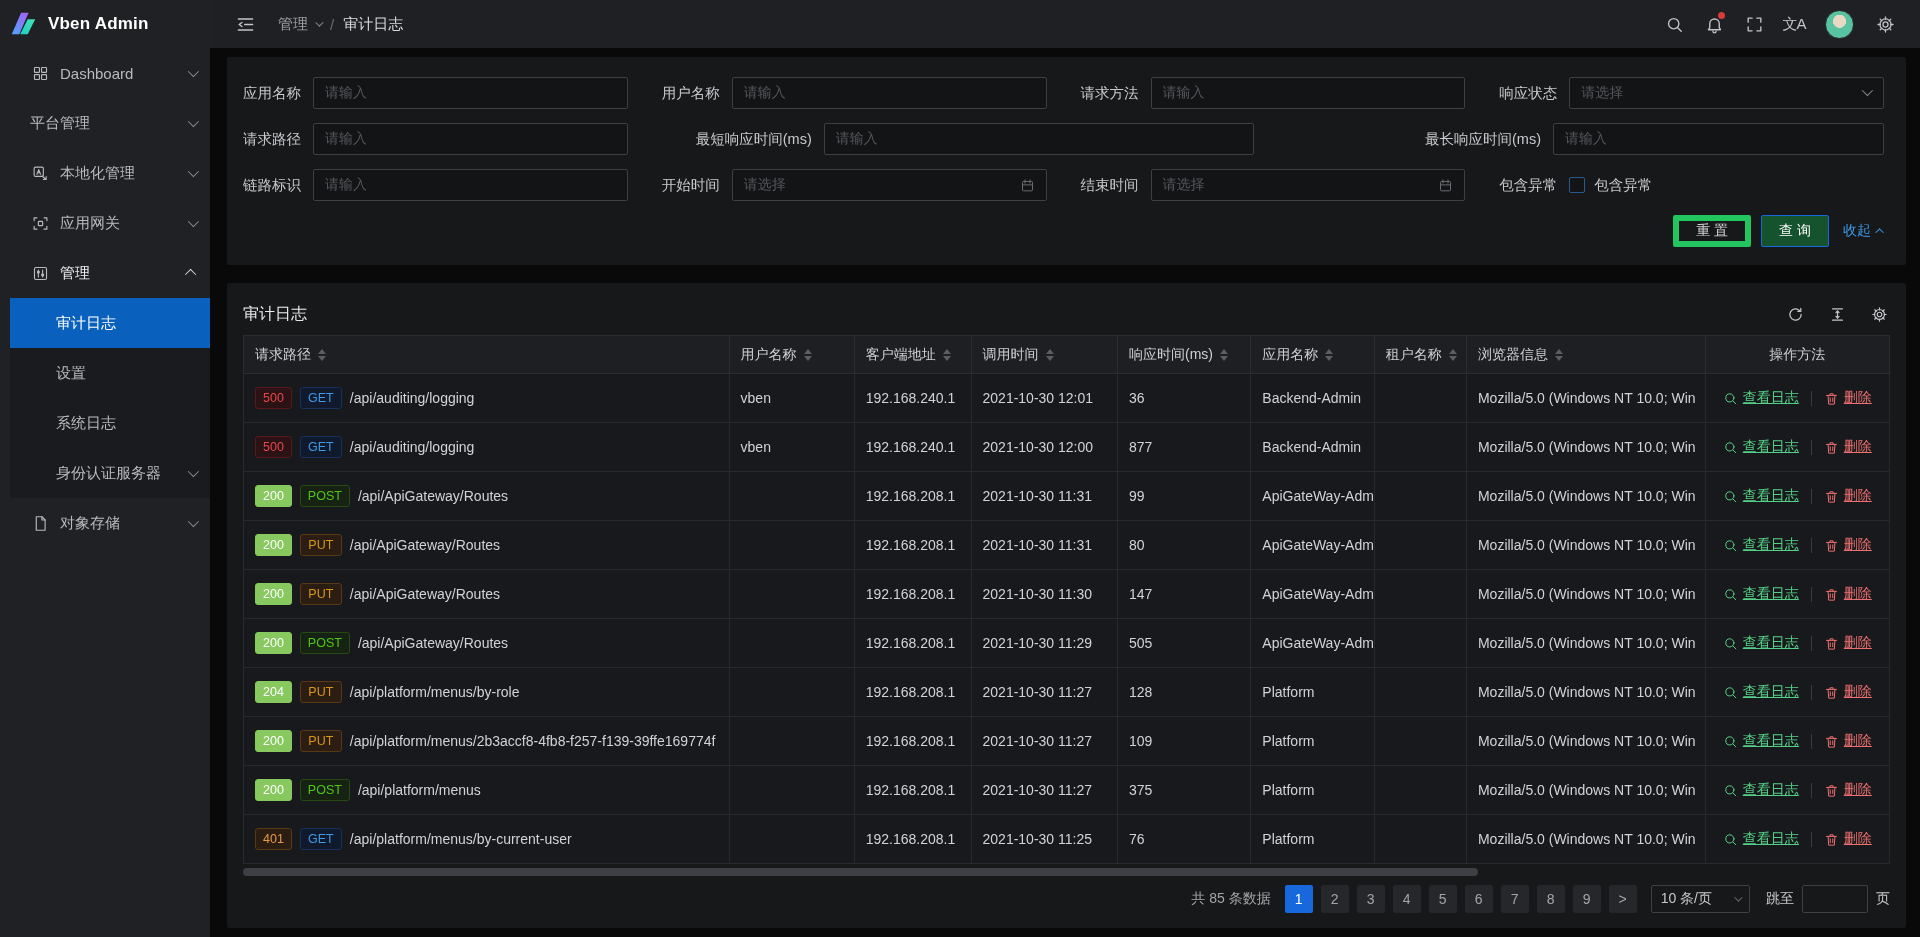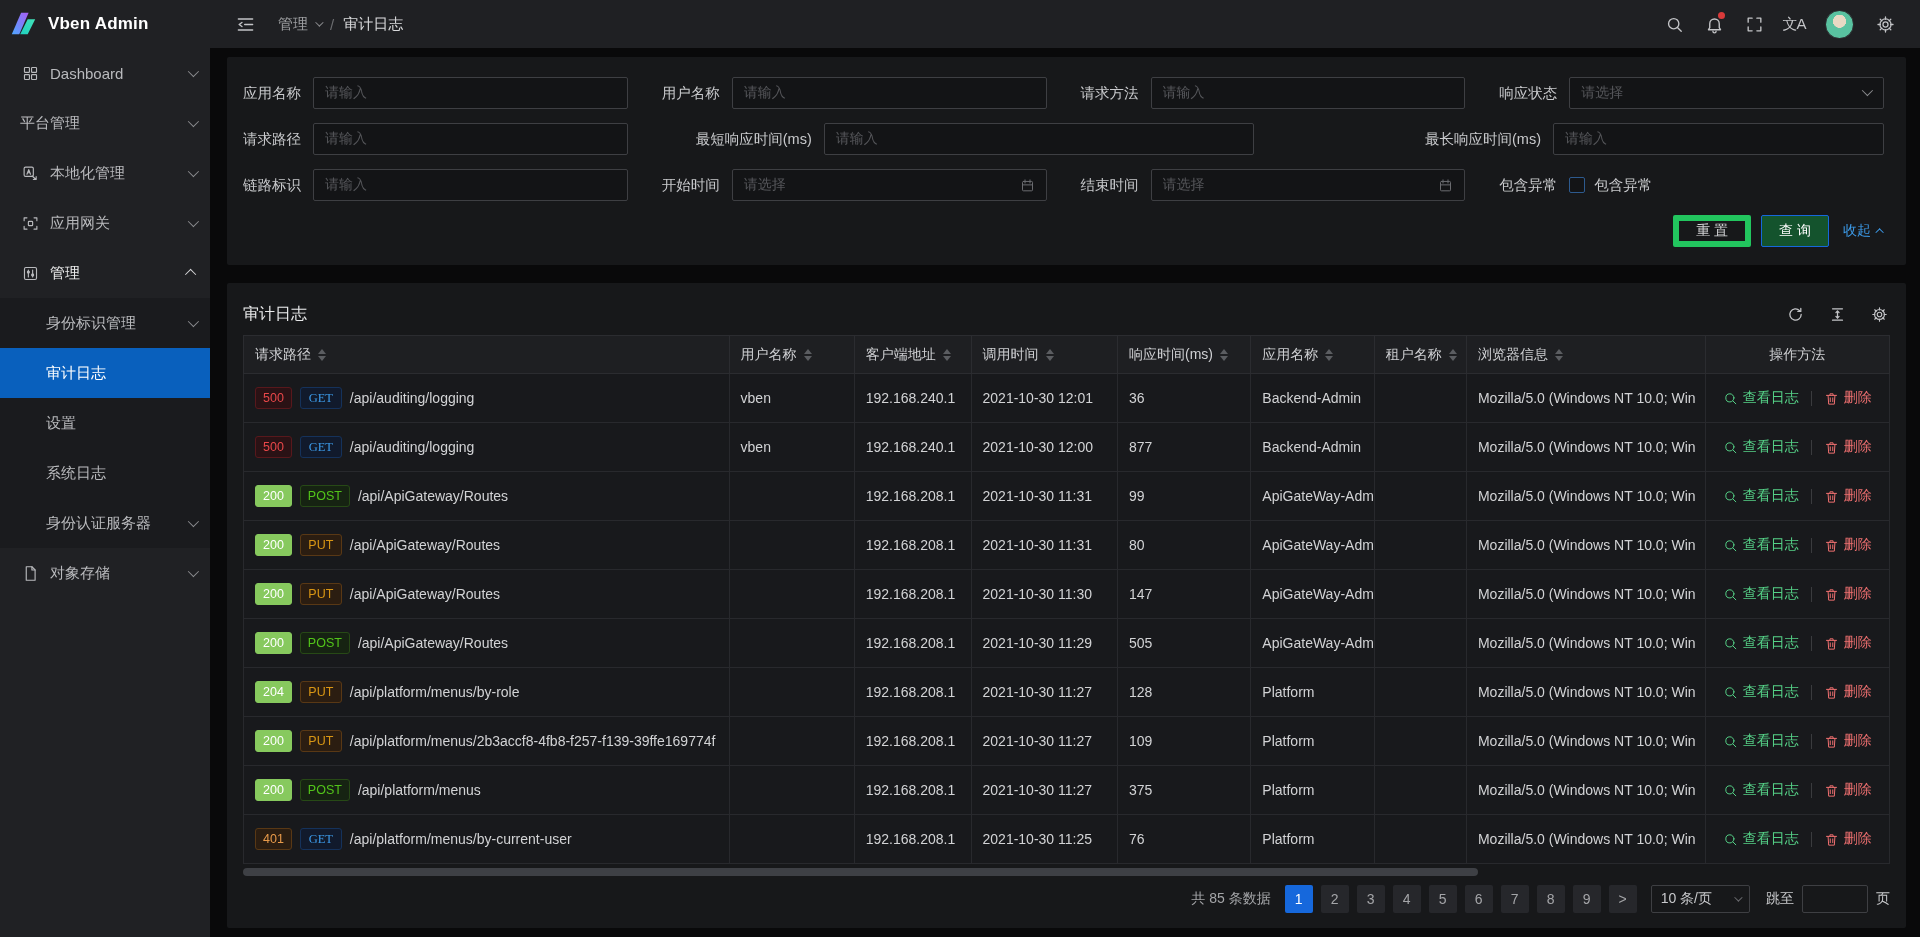--- a/index.html
+++ b/index.html
@@ -4,21 +4,21 @@
 <style>
   * { margin:0; padding:0; box-sizing:border-box; }
   html,body { width:1920px; height:937px; overflow:hidden; background:#09090a;
     font-family:"Liberation Sans","DejaVu Sans",sans-serif; color:#d4d5d7; }
   .app { display:flex; width:100%; height:100%; }
 
   
   .sidebar { width:210px; height:100%; background:#202124; flex:0 0 210px; display:flex; flex-direction:column; }
   .logo { height:48px; display:flex; align-items:center; gap:10px; padding-left:8px; }
   .logo-title { font-size:17px; font-weight:bold; color:#fff; letter-spacing:.2px; }
-  .menu { flex:1; overflow:hidden; }
+  .menu { flex:1; overflow:hidden;padding-left:10px; }
   .menu-item { height:50px; display:flex; align-items:center; padding:0 14px 0 20px; color:#b9babd; font-size:15px; cursor:pointer; position:relative; }
   .menu-item .mi-icon { width:20px; height:20px; margin-right:10px; display:inline-flex; align-items:center; justify-content:center; color:#b9babd; }
   .menu-item .mi-icon svg { width:17px; height:17px; }
   .menu-item .mi-label { flex:1; white-space:nowrap; overflow:hidden; }
   .menu-item.em { color:#eceded; }
   .submenu { background:#1a1b1e; }
   .menu-item.sub { padding-left:46px; }
   .menu-item.active { background:#0960bd; color:#fff; }
   .chev { width:8px; height:8px; border-right:1.6px solid #8a8b8e; border-bottom:1.6px solid #8a8b8e; display:inline-block; }
   .chev.down { transform:rotate(45deg) translateY(-2px); }
@@ -84,25 +84,25 @@
   .sorter .up { border-bottom:5px solid #5b5d61; margin-bottom:2px; }
   .sorter .dn { border-top:5px solid #5b5d61; }
   tbody td { height:49px; background:#18191c; border:1px solid #28292d; font-size:14px; color:#d2d3d5;
     padding:0 11px; white-space:nowrap; overflow:hidden; }
   .path-cell { display:flex; align-items:center; gap:8px; }
   .tag { display:inline-flex; align-items:center; justify-content:center; height:22px; padding:0 7px;
     border-radius:3px; font-size:12.5px; border:1px solid transparent; flex:0 0 auto; }
   .tag.ok { background:#87c95e; border-color:#87c95e; color:#fff; min-width:36px; }
   .tag.err { background:#2a1215; border-color:#58181c; color:#e84749; min-width:36px; }
   .tag.warn { background:#2b1d11; border-color:#593815; color:#e89a4a; min-width:36px; }
-  .tag.m-get { background:#111a2c; border-color:#15325b; color:#3c9ae8; min-width:42px;font-family:Liberation Serif, serif; }
+  .tag.m-get { background:#111a2c; border-color:#15325b; color:#3c9ae8; min-width:42px; }
   .tag.m-post { background:#162312; border-color:#274916; color:#52c41a; min-width:42px; }
   .tag.m-put { background:#2b1d11; border-color:#593815; color:#d89614; min-width:42px; }
   .actions-cell { display:flex; align-items:center; justify-content:center; gap:12px; }
-  .act { display:inline-flex; align-items:center; gap:5px; cursor:pointer; font-size:14px; }
+  .act { display:inline-flex; align-items:center; gap:5px; cursor:pointer; font-size:14px;text-decoration:underline; }
   .act svg { width:15px; height:15px; }
   .act.view { color:#55d187; }
   .act.del { color:#ed6f6f; }
   .act-divider { width:1px; height:15px; background:#3a3b3e; }
 
   .hscroll { height:12px; margin-top:2px; position:relative; }
   .hscroll .thumb { position:absolute; left:0; top:2px; height:8px; width:75%; border-radius:4px; background:#3e4045; cursor:pointer; }
 
   
   .pagination { display:flex; align-items:center; justify-content:flex-end; gap:8px; height:42px; font-size:14px; color:#a4a5a8; }
@@ -183,24 +183,20 @@
               <rect x="3.5" y="3.5" width="17" height="17" rx="2"></rect>
               <path d="M9 7v10M15 7v10"></path>
               <circle cx="9" cy="10" r="1.4" fill="currentColor"></circle>
               <circle cx="15" cy="14" r="1.4" fill="currentColor"></circle>
             </svg>
           </span>
           <span class="mi-label">管理</span>
           <i class="chev up"></i>
         </div>
         <div class="submenu">
-          <div class="menu-item sub">
-            <span class="mi-label">身份标识管理</span>
-            <i class="chev down"></i>
-          </div>
           <div class="menu-item sub active">
             <span class="mi-label">审计日志</span>
           </div>
           <div class="menu-item sub">
             <span class="mi-label">设置</span>
           </div>
           <div class="menu-item sub">
             <span class="mi-label">系统日志</span>
           </div>
           <div class="menu-item sub">

